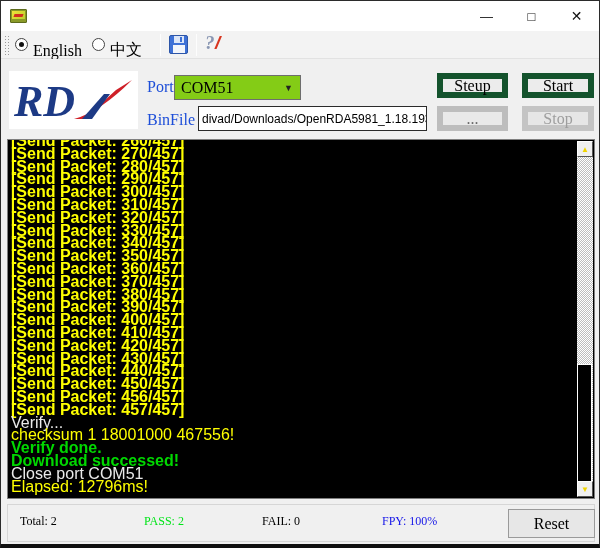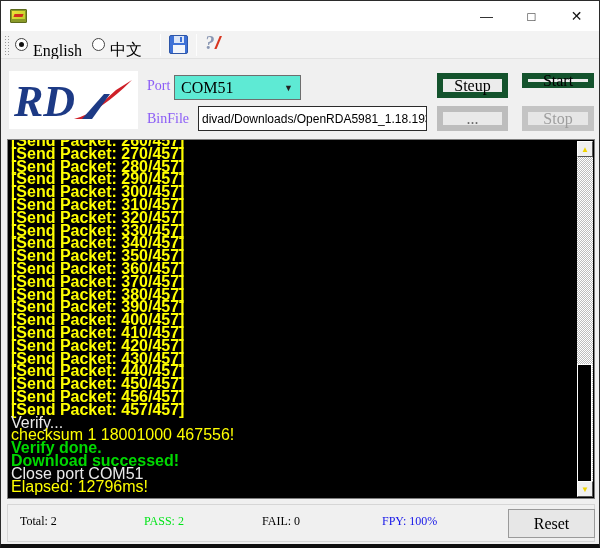--- a/index.html
+++ b/index.html
@@ -32,32 +32,32 @@
   .floppy{position:relative;width:19px;height:19px;background:#3e71d6;border-radius:2px;border:1px solid #2d56a8;}
   .floppy .shutter{position:absolute;left:4px;top:0;width:10px;height:7px;background:#dce6f8;}
   .floppy .slot{position:absolute;left:10px;top:1px;width:2px;height:5px;background:#3e71d6;}
   .floppy .label{position:absolute;left:3px;bottom:0;width:12px;height:8px;background:#f2f5fb;}
   .help-icon{position:relative;width:20px;height:22px;}
   .help-q{position:absolute;left:0;top:-2px;font-size:19px;font-weight:bold;font-style:italic;color:#8a97b3;font-family:"Liberation Serif",serif;}
   .help-slash{position:absolute;left:10px;top:-2px;font-size:19px;font-weight:bold;font-style:italic;color:#d8351f;}
   
   .controls{position:absolute;top:58px;left:0;right:0;height:80px;background:#f0f0f0;}
   .logo{position:absolute;left:8px;top:12px;width:129px;height:58px;background:#fff;display:flex;align-items:center;justify-content:center;}
-  .serif-label{font-family:"Liberation Serif",serif;font-size:14px;color:#8b5cf6;}
+  .serif-label{font-family:"Liberation Serif",serif;font-size:16px;color:#1d4ed8;}
   .port-label{position:absolute;left:146px;top:19px;}
-  .combo{position:absolute;left:173px;top:16px;width:127px;height:25px;background:#5eead4;border:1px solid #6e6e6e;display:flex;align-items:center;padding-left:6px;}
+  .combo{position:absolute;left:173px;top:16px;width:127px;height:25px;background:#84cc16;border:1px solid #6e6e6e;display:flex;align-items:center;padding-left:6px;}
   .combo-value{font-family:"Liberation Serif",serif;font-size:16px;color:#000;}
   .combo-arrow{margin-left:auto;margin-right:7px;font-size:9px;color:#222;}
   .binfile-label{position:absolute;left:146px;top:52px;}
   .binfile-input{position:absolute;left:197px;top:47px;width:229px;height:25px;background:#fff;border:1px solid #2b2b2b;
     font-size:12px;color:#000;padding:0 3px;display:flex;align-items:center;white-space:nowrap;overflow:hidden;}
   .btn{position:absolute;display:flex;align-items:center;justify-content:center;
     font-family:"Liberation Serif",serif;font-size:16px;color:#000;background:#ececec;border:6px solid #14532d;cursor:default;}
   .btn-steup{left:436px;top:14px;width:71px;height:25px;}
-  .btn-start{left:521px;top:14px;width:72px;height:15px;}
+  .btn-start{left:521px;top:14px;width:72px;height:25px;}
   .btn-browse{left:436px;top:47px;width:71px;height:25px;color:#6a6a6a;border-color:#bdbdbd;background:#e9e9e9;}
   .btn-stop{left:521px;top:47px;width:72px;height:25px;color:#9e9e9e;border-color:#c4c4c4;background:#e6e6e6;}
   
   .console{position:absolute;left:6px;top:138px;width:588px;height:360px;background:#000;border:1px solid #7f7f7f;overflow:hidden;}
   .console-text{position:absolute;left:3px;top:-5px;right:18px;}
   .console-line{font-size:16px;line-height:12.8px;white-space:nowrap;}
   .console-line.y{color:#ffff00;font-weight:bold;}
   .console-line.yn{color:#ffff00;}
   .console-line.w{color:#eaeaea;}
   .console-line.g{color:#00d800;font-weight:bold;}

